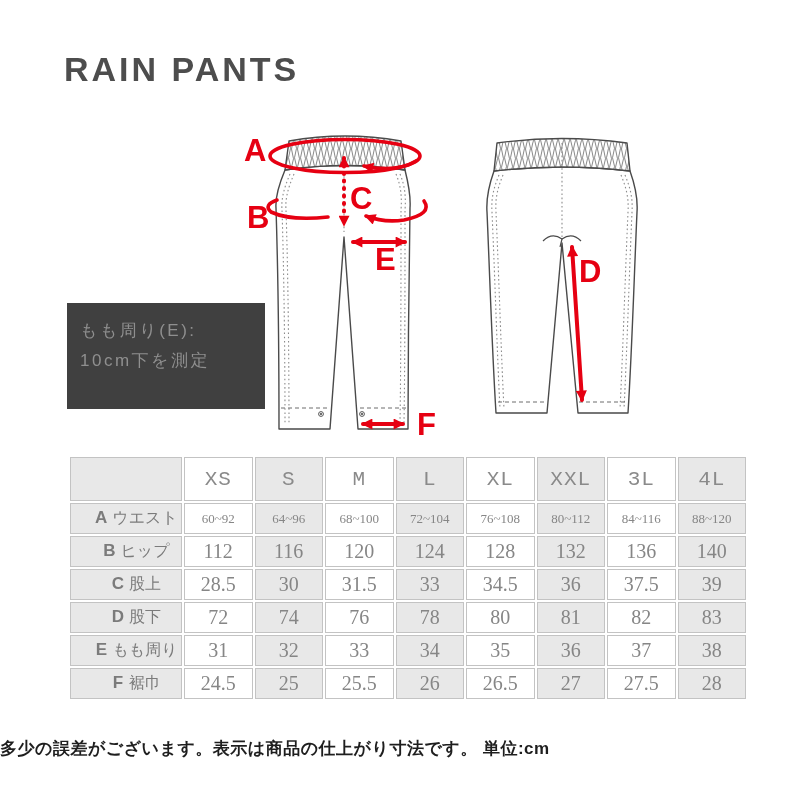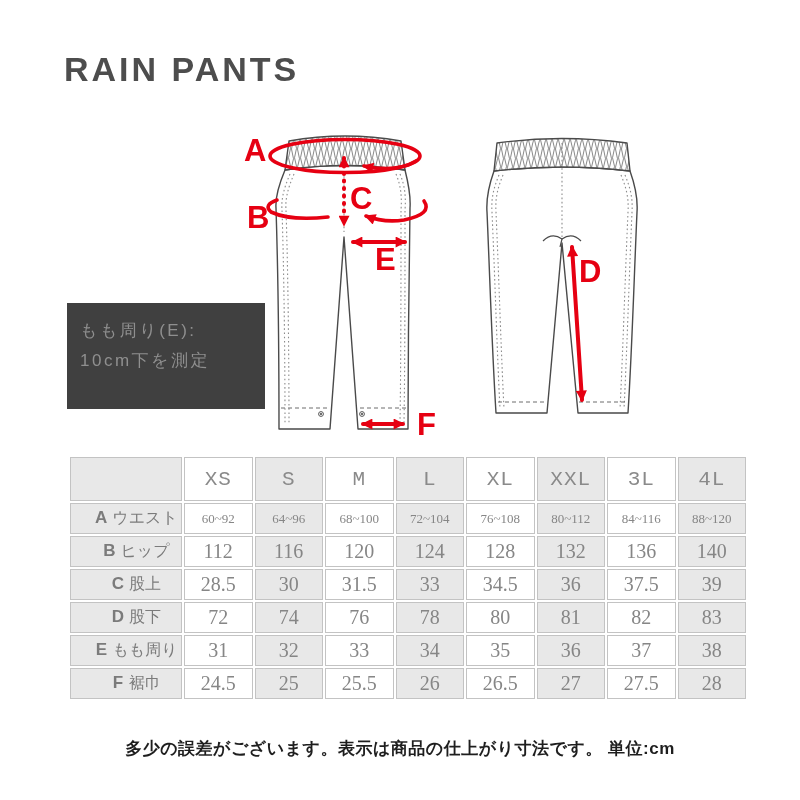--- a/index.html
+++ b/index.html
@@ -29,21 +29,21 @@
   }
   .size-table .shade{background:#e8e8e8;}
   .size-table thead th{height:42px;font-size:21px;color:#8a8a8a;letter-spacing:1px;font-family:Liberation Mono, monospace;}
   .size-table tbody th,.size-table tbody td{height:29px;}
   .size-table tbody td{font-size:20px;color:#868686;font-family:Liberation Serif, serif;}
   .size-table tbody td.sm{font-size:13px;letter-spacing:0;}
   .size-table tbody th{font-size:16px;color:#7b7b7b;text-align:center;padding-left:16px;}
   .size-table tbody th .key{font-weight:bold;display:inline-block;width:22px;font-size:17px;}
   
   .footnote{
-    position:absolute;left:0;top:737px;width:800px;text-align:center;
+    position:absolute;left:0;top:737px;width:800px;text-align:left;
     font-size:17px;font-weight:bold;color:#1e1e1e;letter-spacing:0.5px;
   }
 </style>
 </head>
 <body>
 
 <div id="canvas">
 
   <div class="hdr">
     <span class="title">RAIN PANTS</span>

